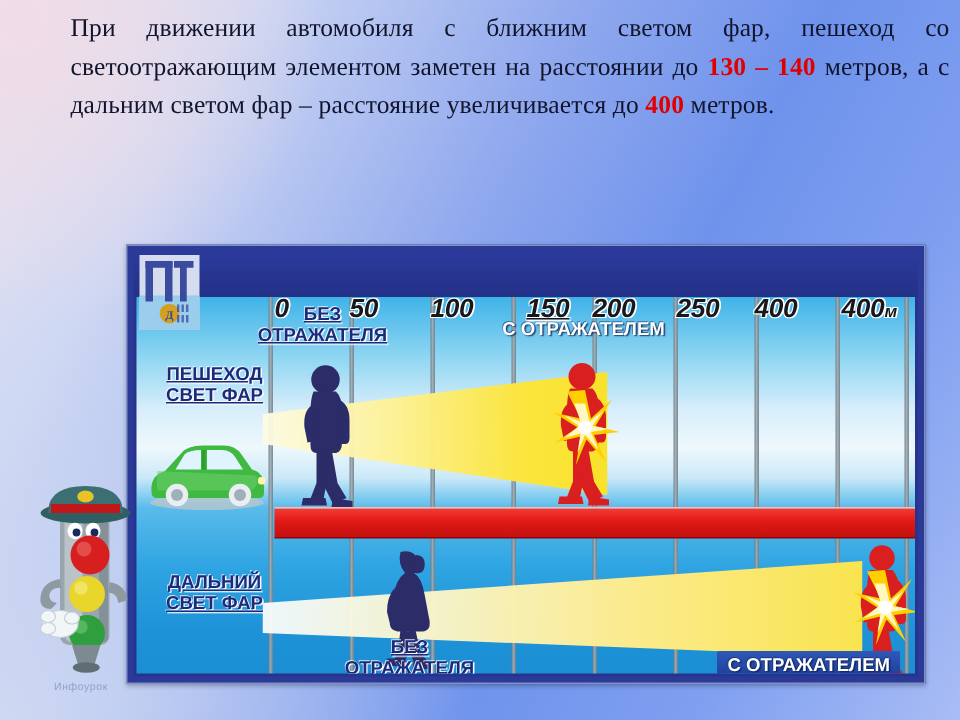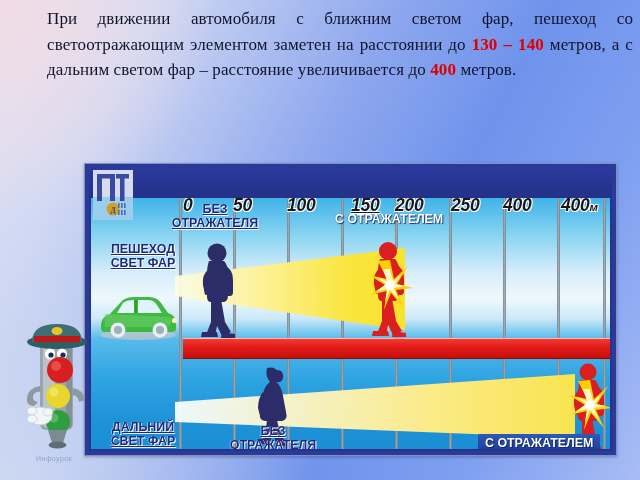--- a/index.html
+++ b/index.html
@@ -368,21 +368,21 @@
         <div>ОТРАЖАТЕЛЯ</div>
       </div>
 
       <div class="scene-label lbl-white" style="left:196px; top:14px; width:140px;">С ОТРАЖАТЕЛЕМ</div>
 
       <div class="scene-label lbl-dark" style="left:10px; top:44px; width:84px;">
         <div>ПЕШЕХОД</div>
         <div>СВЕТ ФАР</div>
       </div>
 
-      <div class="scene-label lbl-dark" style="left:10px; top:183px; width:84px;margin-top:39px;">
+      <div class="scene-label lbl-dark" style="left:10px; top:183px; width:84px;">
         <div>ДАЛЬНИЙ</div>
         <div>СВЕТ ФАР</div>
       </div>
 
       <div class="scene-label lbl-dark" style="left:113px; top:226px; width:138px;">
         <div>БЕЗ</div>
         <div>ОТРАЖАТЕЛЯ</div>
       </div>
 
       <div class="scene-label lbl-white" id="label-s-otrazhatelem-bottom" style="left:355px; top:236px;">С ОТРАЖАТЕЛЕМ</div>

